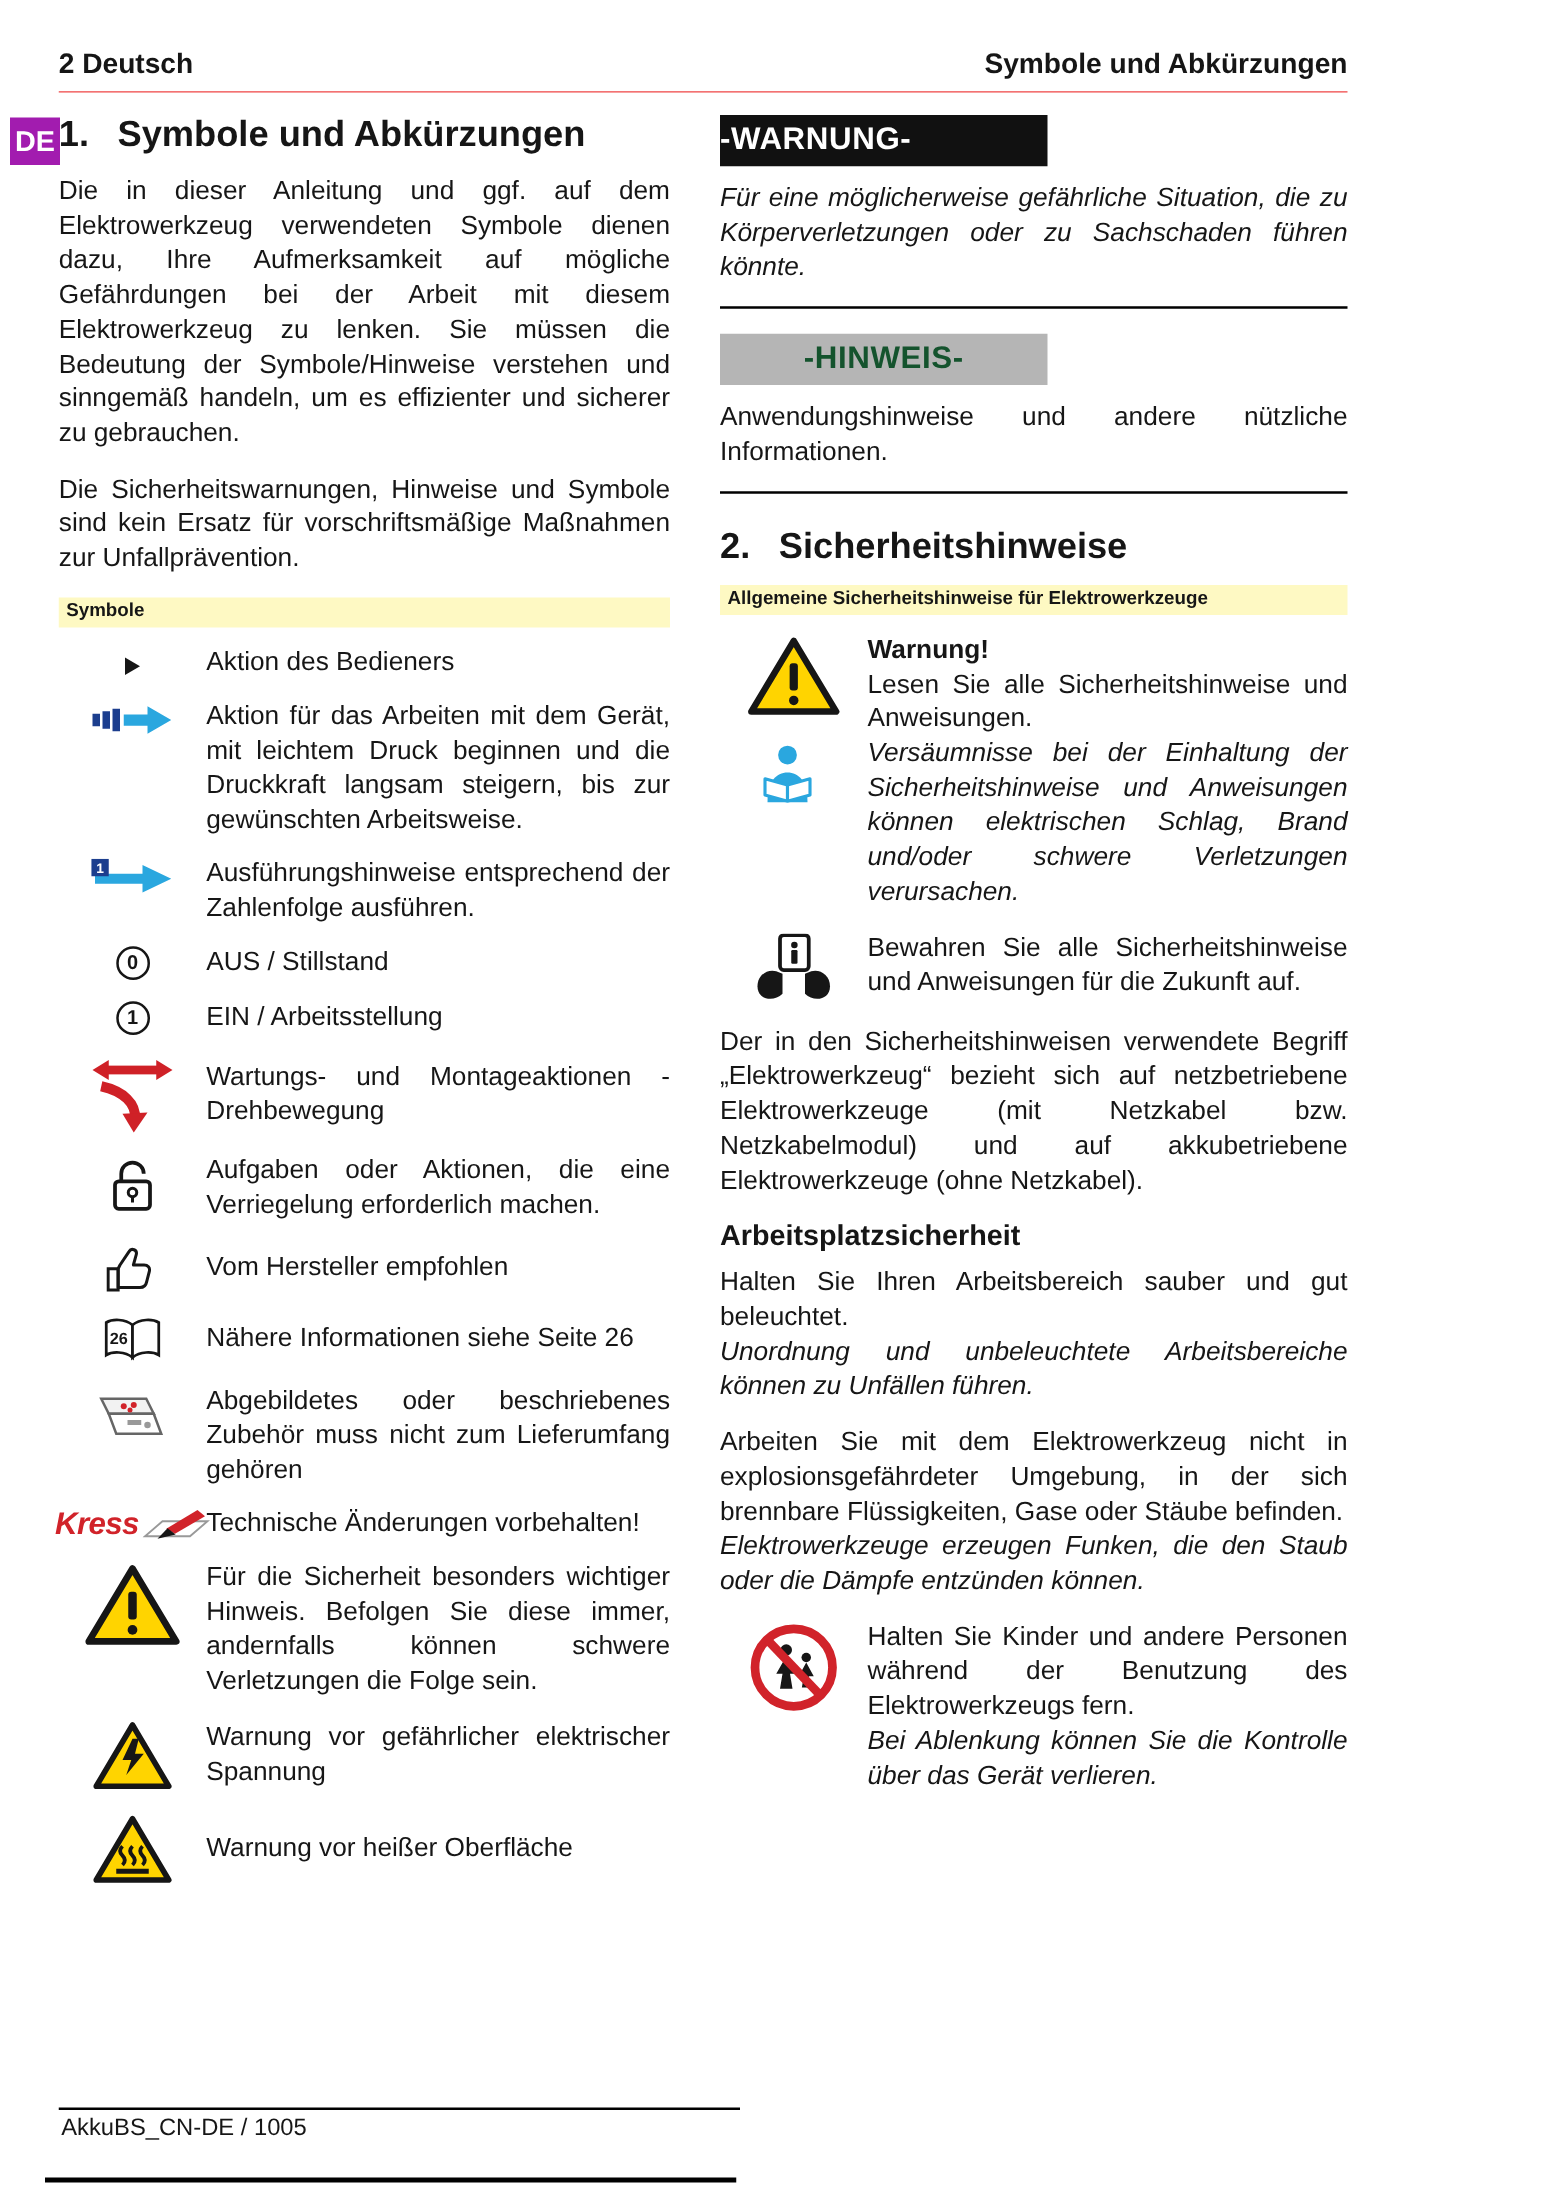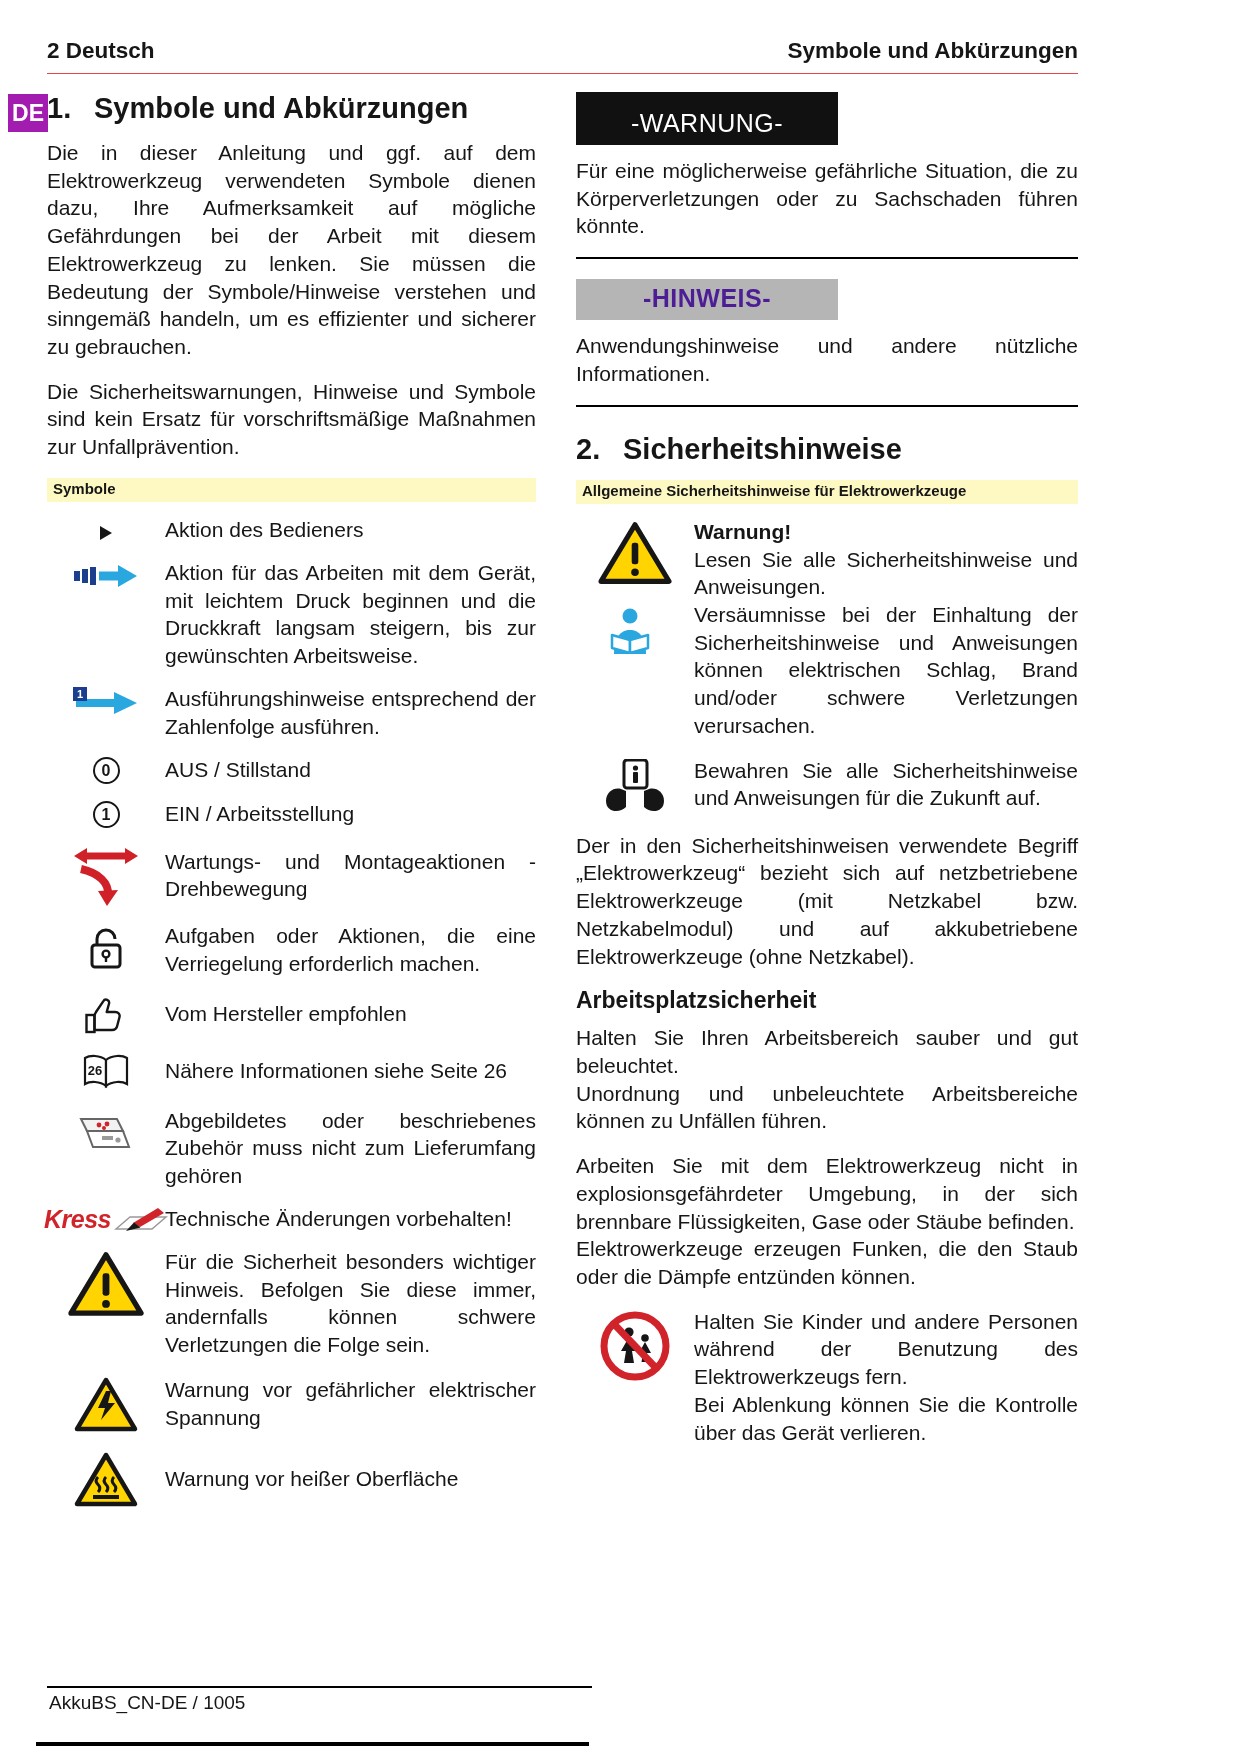--- a/index.html
+++ b/index.html
@@ -19,21 +19,21 @@
   .header {
     display:flex; justify-content:space-between; align-items:flex-end;
     font-weight:bold; font-size:22.5px; padding-bottom:9px; border-bottom:1px solid #ef4444;
   }
 
   .columns { display:flex; gap:40px; margin-top:16px; }
   .col-left  { width:489px; flex:none; }
   .col-right { width:502px; flex:none; }
 
   p { font-size:21px; line-height:1.32; text-align:justify; margin:0 0 17px; }
-  .italic { }
+  .italic { font-style:italic; }
   .bold { font-weight:bold; }
   .para-group { margin-bottom:17px; }
   .para-group p { margin:0; }
 
   .h1 { font-size:29px; font-weight:bold; display:flex; margin:2px 0 14px; }
   .h1 .h-num { width:47px; flex:none; }
   .h2top { margin-top:26px; }
 
   .bar-heading {
     background:#fef9c3; font-weight:bold; font-size:15px;
@@ -53,25 +53,25 @@
   }
   .tri-right {
     width:0; height:0; border-left:12px solid #161616;
     border-top:7px solid transparent; border-bottom:7px solid transparent;
     margin-top:4px;
   }
   .kress { display:flex; align-items:center; gap:3px; }
   .kress-word { color:#d1232a; font-weight:bold; font-style:italic; font-size:25px; line-height:1; letter-spacing:-0.5px; }
 
   .warn-box {
-    background:#111111; color:#fff; font-weight:normal; font-size:25px;
-    width:262px; text-align:center; padding:17px 0 7px; margin:2px 0 12px; letter-spacing:0.5px;
+    background:#111111; color:#fff; font-weight:bold; font-size:25px;
+    width:262px; padding:5px 0 7px; margin:2px 0 12px; letter-spacing:0.5px;
   }
   .note-box {
-    background:#b5b5b5; color:#4c1d95; font-weight:bold; font-size:25px;
+    background:#b5b5b5; color:#14532d; font-weight:bold; font-size:25px;
     width:262px; text-align:center; padding:5px 0 7px; margin:2px 0 12px; letter-spacing:0.5px;
   }
   .rule { border-bottom:2px solid #000; margin:0 0 20px; }
 
   .media-row { display:flex; margin-bottom:17px; }
   .media-icons { width:118px; flex:none; display:flex; flex-direction:column; align-items:center; gap:22px; padding-top:2px; }
   .media-text { flex:1; }
   .media-text p { margin:0; }
 
   .sub-h { font-size:23px; font-weight:bold; margin:6px 0 10px; }

